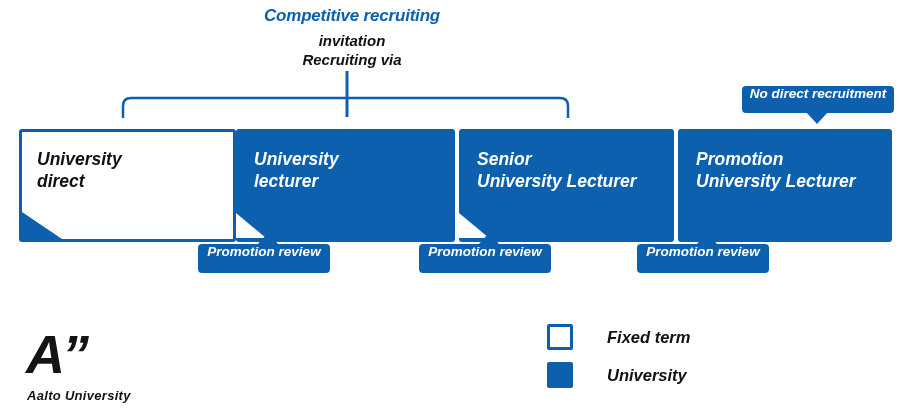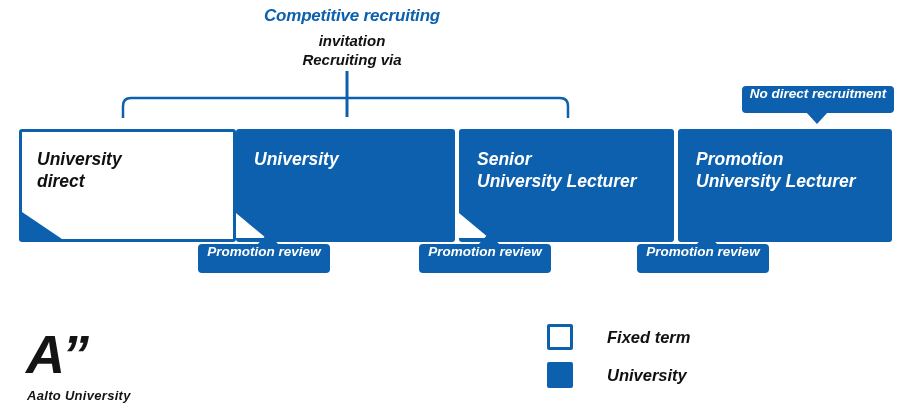--- a/index.html
+++ b/index.html
@@ -117,20 +117,21 @@
     <i class="ptr-down"></i>
   </div>
 
   <div class="pbox b1">
     <span class="l1">University</span>
     <span class="l2">direct</span>
     <i class="fold fold-blue"></i>
   </div>
   <div class="pbox b2">
     <span class="l1">University</span>
+    <span class="l2">lecturer</span>
     <i class="fold fold-white"></i>
   </div>
   <div class="pbox b3">
     <span class="l1">Senior</span>
     <span class="l2">University Lecturer</span>
     <i class="fold fold-white"></i>
   </div>
   <div class="pbox b4">
     <span class="l1">Promotion</span>
     <span class="l2">University Lecturer</span>

